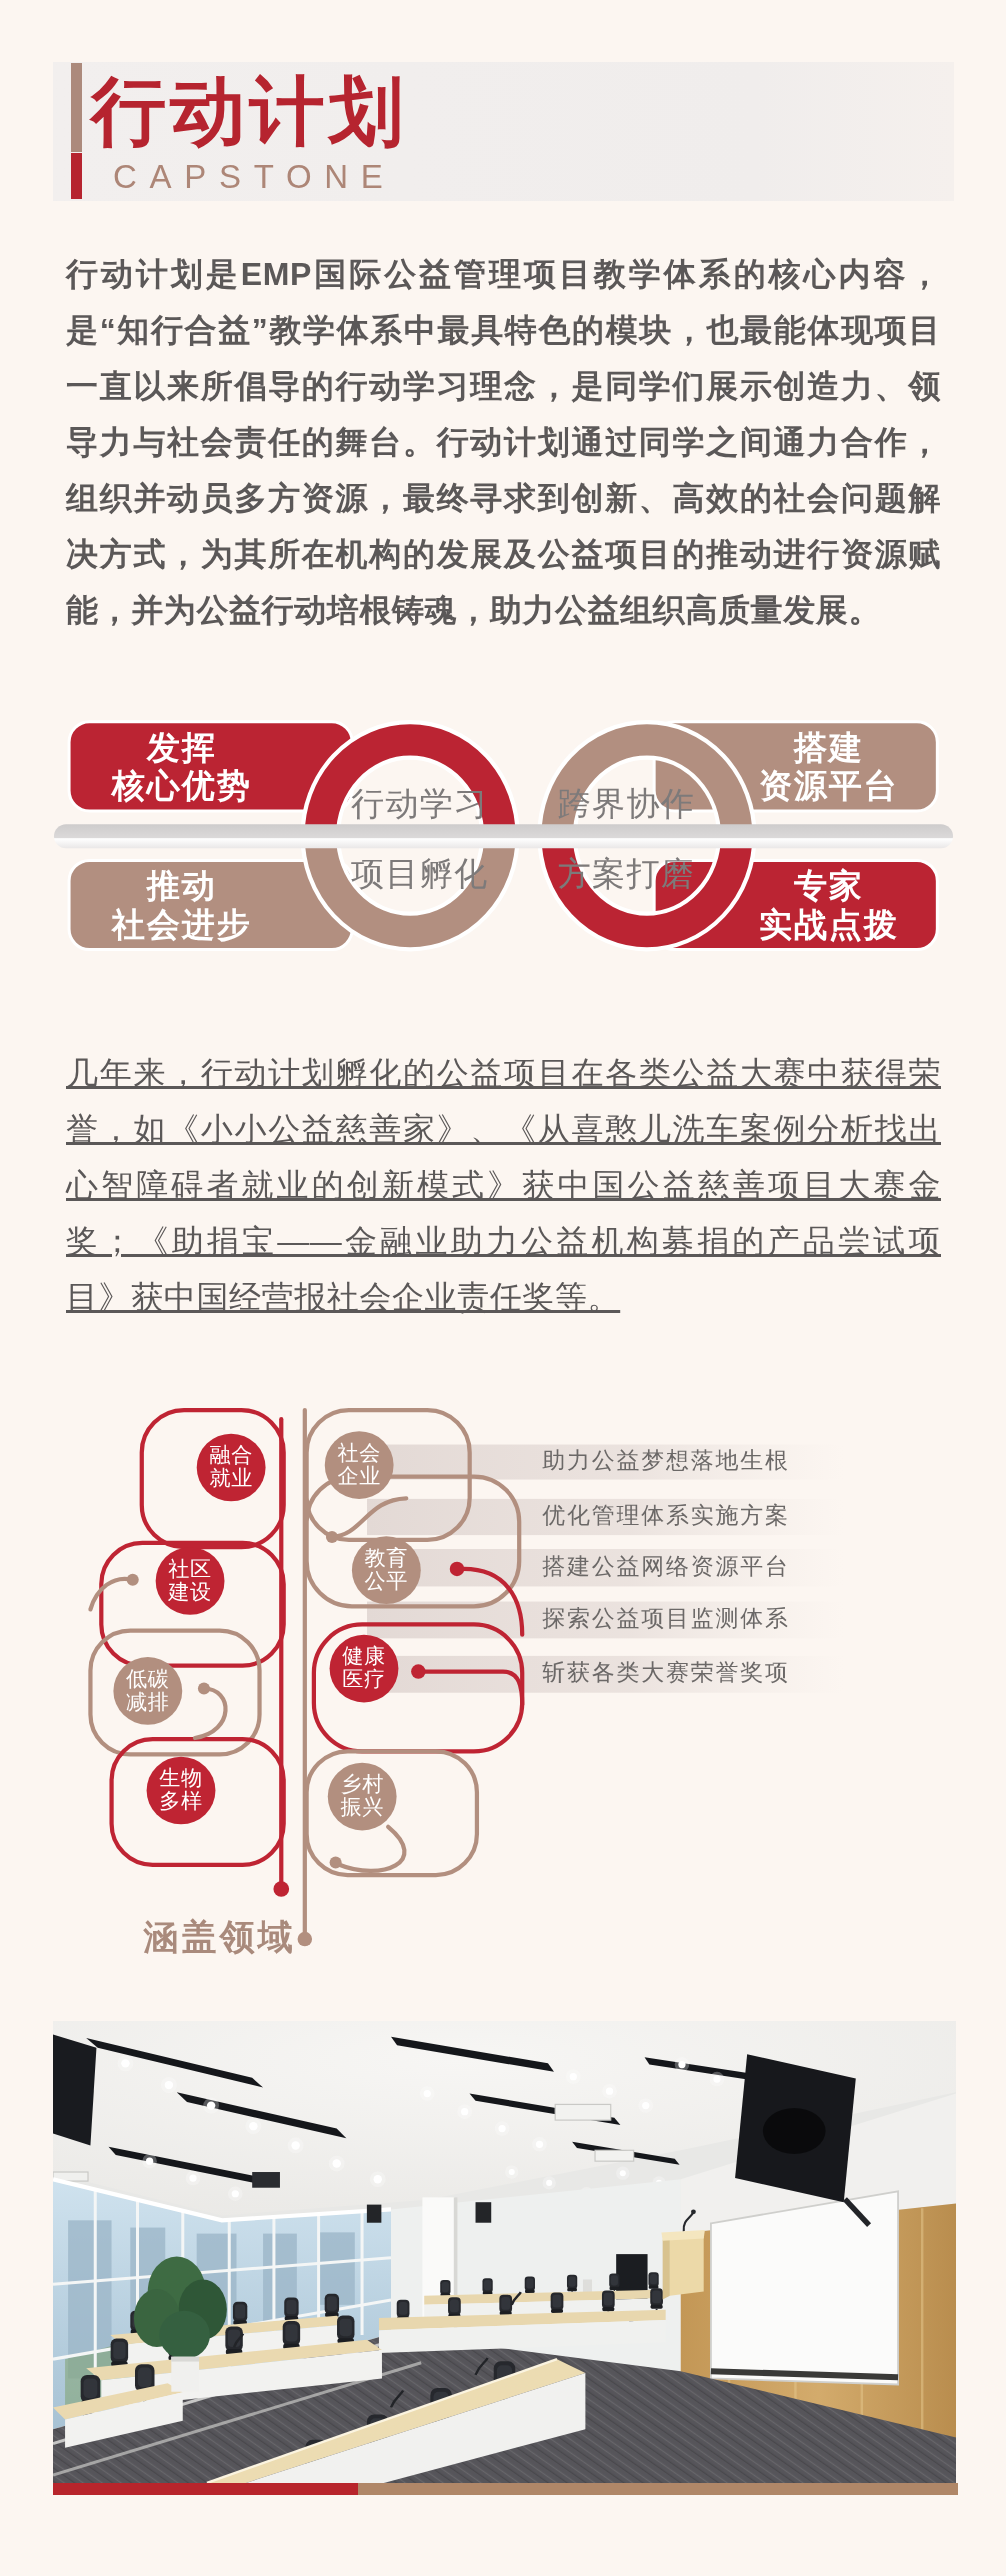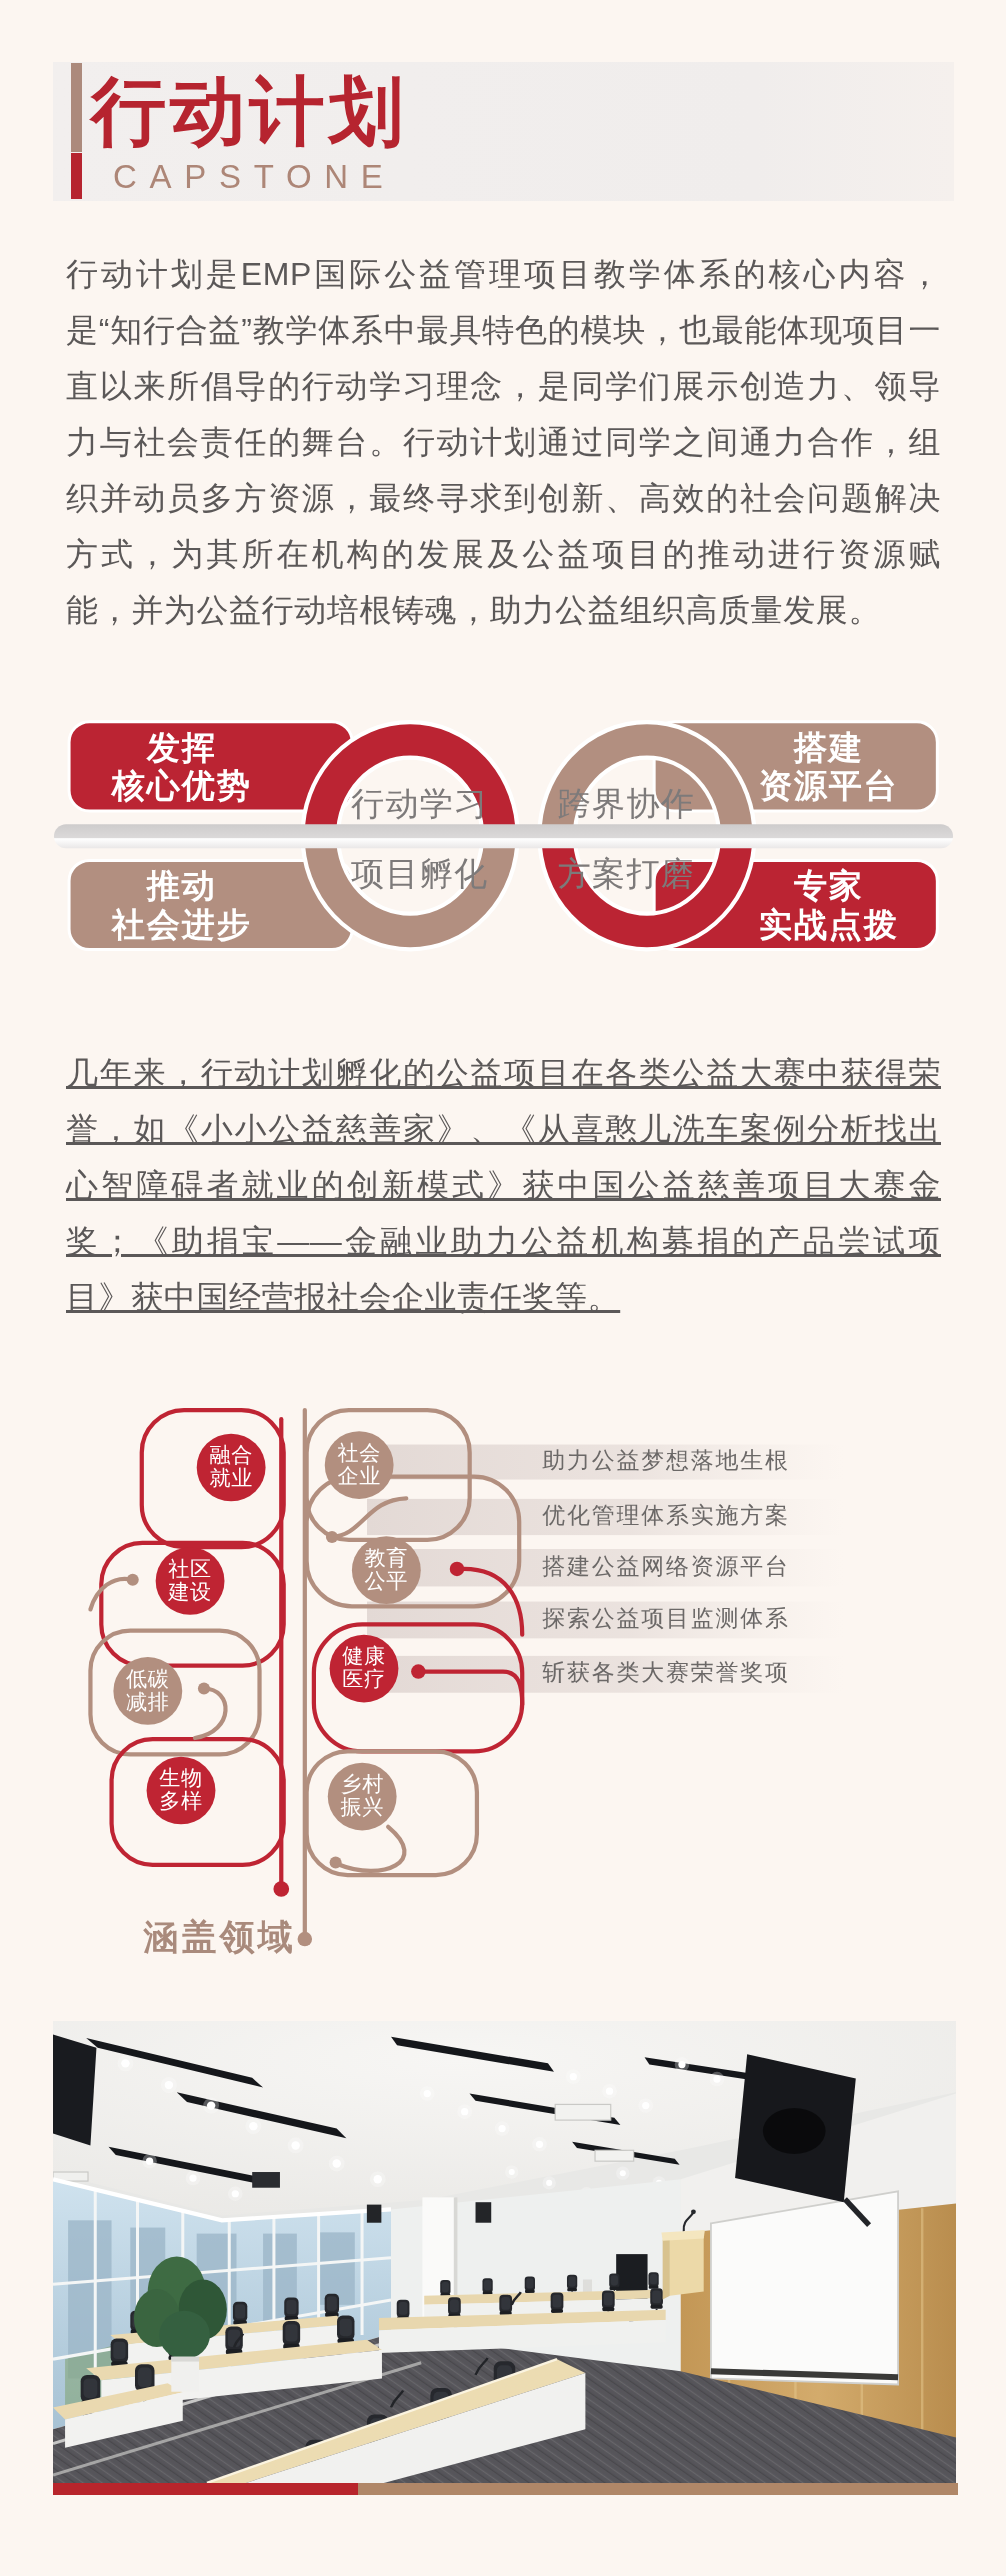--- a/index.html
+++ b/index.html
@@ -25,21 +25,21 @@
   .page-subtitle{
     left:93px;top:159px;width:543px;height:36px;
     font-size:33px;font-weight:500;letter-spacing:12.7px;color:#ad8677;line-height:36px;margin-left:20px;
   }
 
   
   .para{
     width:875px;color:#5b5858;font-size:32px;line-height:56px;
     text-align:justify;letter-spacing:0.6px;
   }
-  .para-1{left:66px;top:246px;}
+  .para-1{left:66px;top:246px;font-weight:bold;}
   .para-2{left:66px;top:1045px;text-decoration:underline;}
 
   
   .process-svg{left:53px;top:720px;}
   .fields-svg{left:53px;top:1404px;}
   .photo-svg{left:53px;top:2021px;}
 
   
   .foot-red{left:53px;top:2483px;width:305px;height:11.5px;background:#b8252c;}
   .foot-taupe{left:358px;top:2483px;width:600px;height:11.5px;background:#b08768;}

